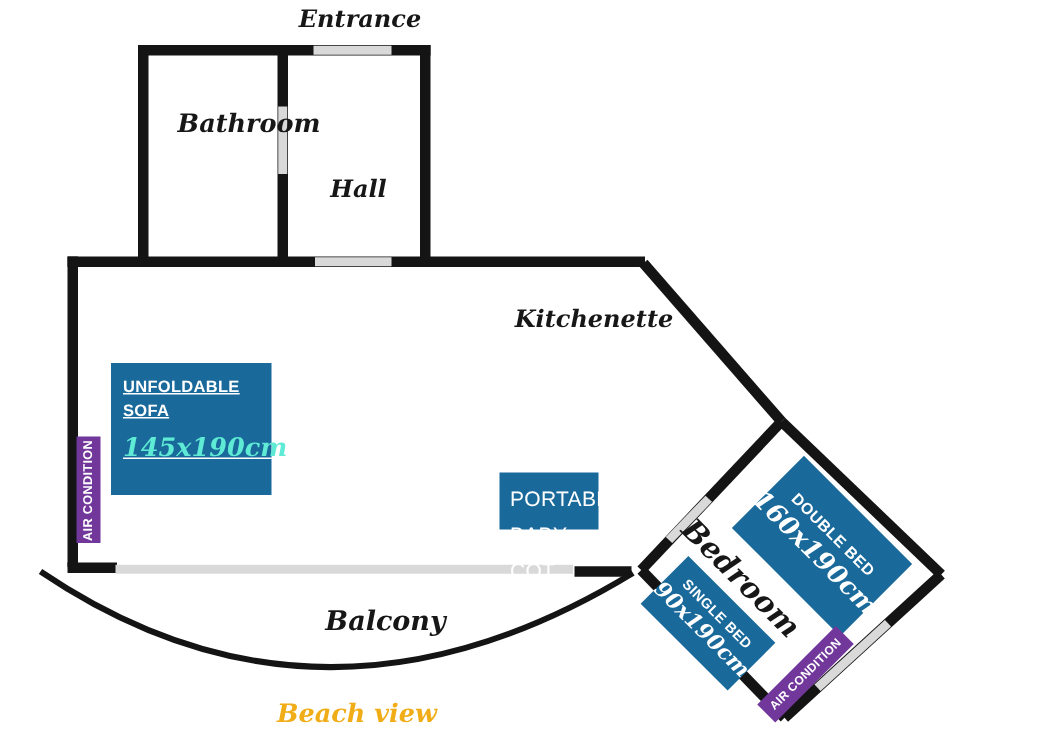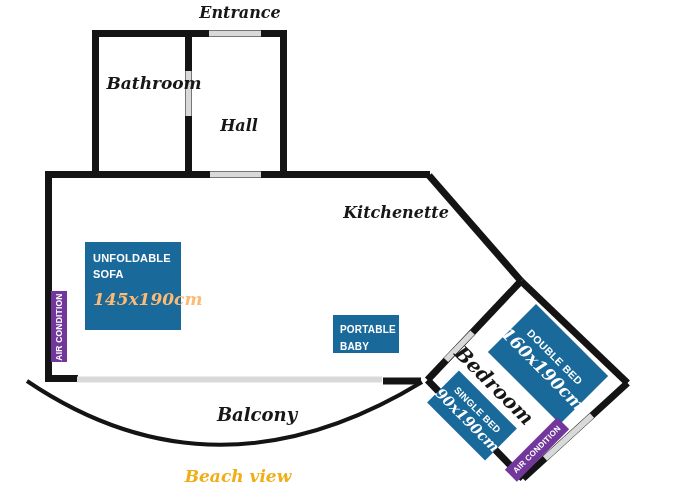--- a/index.html
+++ b/index.html
@@ -6,36 +6,36 @@
   #stage{
     position:relative;width:700px;height:500px;background:#ffffff;overflow:hidden;
     font-family:"Liberation Sans",sans-serif;
   }
   #walls{position:absolute;left:0;top:0;width:700px;height:500px;}
   .script{
     font-family:"DejaVu Serif",serif;font-style:italic;font-weight:700;color:#171717;
   }
   .label{position:absolute;text-align:center;white-space:nowrap;}
   .lbl-entrance{left:190px;top:3px;width:100px;font-size:16px;text-align:center;}
-  .lbl-bathroom{left:104px;top:73px;width:100px;font-size:17px;}
+  .lbl-bathroom{left:116px;top:73px;width:100px;font-size:17px;}
   .lbl-hall{left:208px;top:116px;width:62px;font-size:16px;text-align:center;}
   .lbl-title{left:306px;top:90px;width:384px;font-size:25px;letter-spacing:-0.5px;}
   .lbl-kitchenette{left:340px;top:203px;width:112px;font-size:16px;}
   .lbl-living{left:200px;top:279px;width:112px;font-size:18px;}
   .lbl-balcony{left:189px;top:404px;width:92px;font-size:18px;margin-left:22px;}
   .lbl-beach{left:183px;top:466px;width:110px;font-size:17px;color:#f0ad17;text-align:center;}
   .bluebox{
     position:absolute;background:#19699b;color:#ffffff;box-sizing:border-box;
     display:flex;flex-direction:column;align-items:flex-start;justify-content:flex-start;
   }
-  .sofa{left:85px;top:242px;width:96px;height:88px;padding:9px 8px;}
+  .sofa{left:74px;top:242px;width:107px;height:88px;padding:9px 8px;text-decoration:underline;}
   .sofa .cap{font-size:11px;font-weight:700;line-height:1.45;letter-spacing:.2px;}
-  .sofa .size{font-size:17px;margin-top:6px;color:#fdba74;}
+  .sofa .size{font-size:17px;margin-top:6px;color:#5eead4;}
   .cot{left:333px;top:315px;width:66px;height:38px;padding:6px 7px;}
-  .cot .cap{font-size:10px;font-weight:700;line-height:1.7;letter-spacing:.2px;}
+  .cot .cap{font-size:14px;font-weight:400;line-height:1.7;letter-spacing:.2px;}
   .rotbox{align-items:center;justify-content:center;text-align:center;}
   .dbed{left:497px;top:330px;width:102px;height:68px;transform:rotate(45deg);}
   .dbed .cap{font-size:10.5px;font-weight:700;letter-spacing:.4px;}
   .dbed .size{font-size:17px;color:#fff;margin-top:1px;}
   .sbed{left:431px;top:393px;width:82px;height:45px;transform:rotate(45deg);}
   .sbed .cap{font-size:9.5px;font-weight:700;letter-spacing:.3px;}
   .sbed .size{font-size:14.5px;color:#fff;}
   .lbl-bedroom{
     left:445px;top:369px;width:90px;font-size:20px;transform:rotate(45deg);
   }

